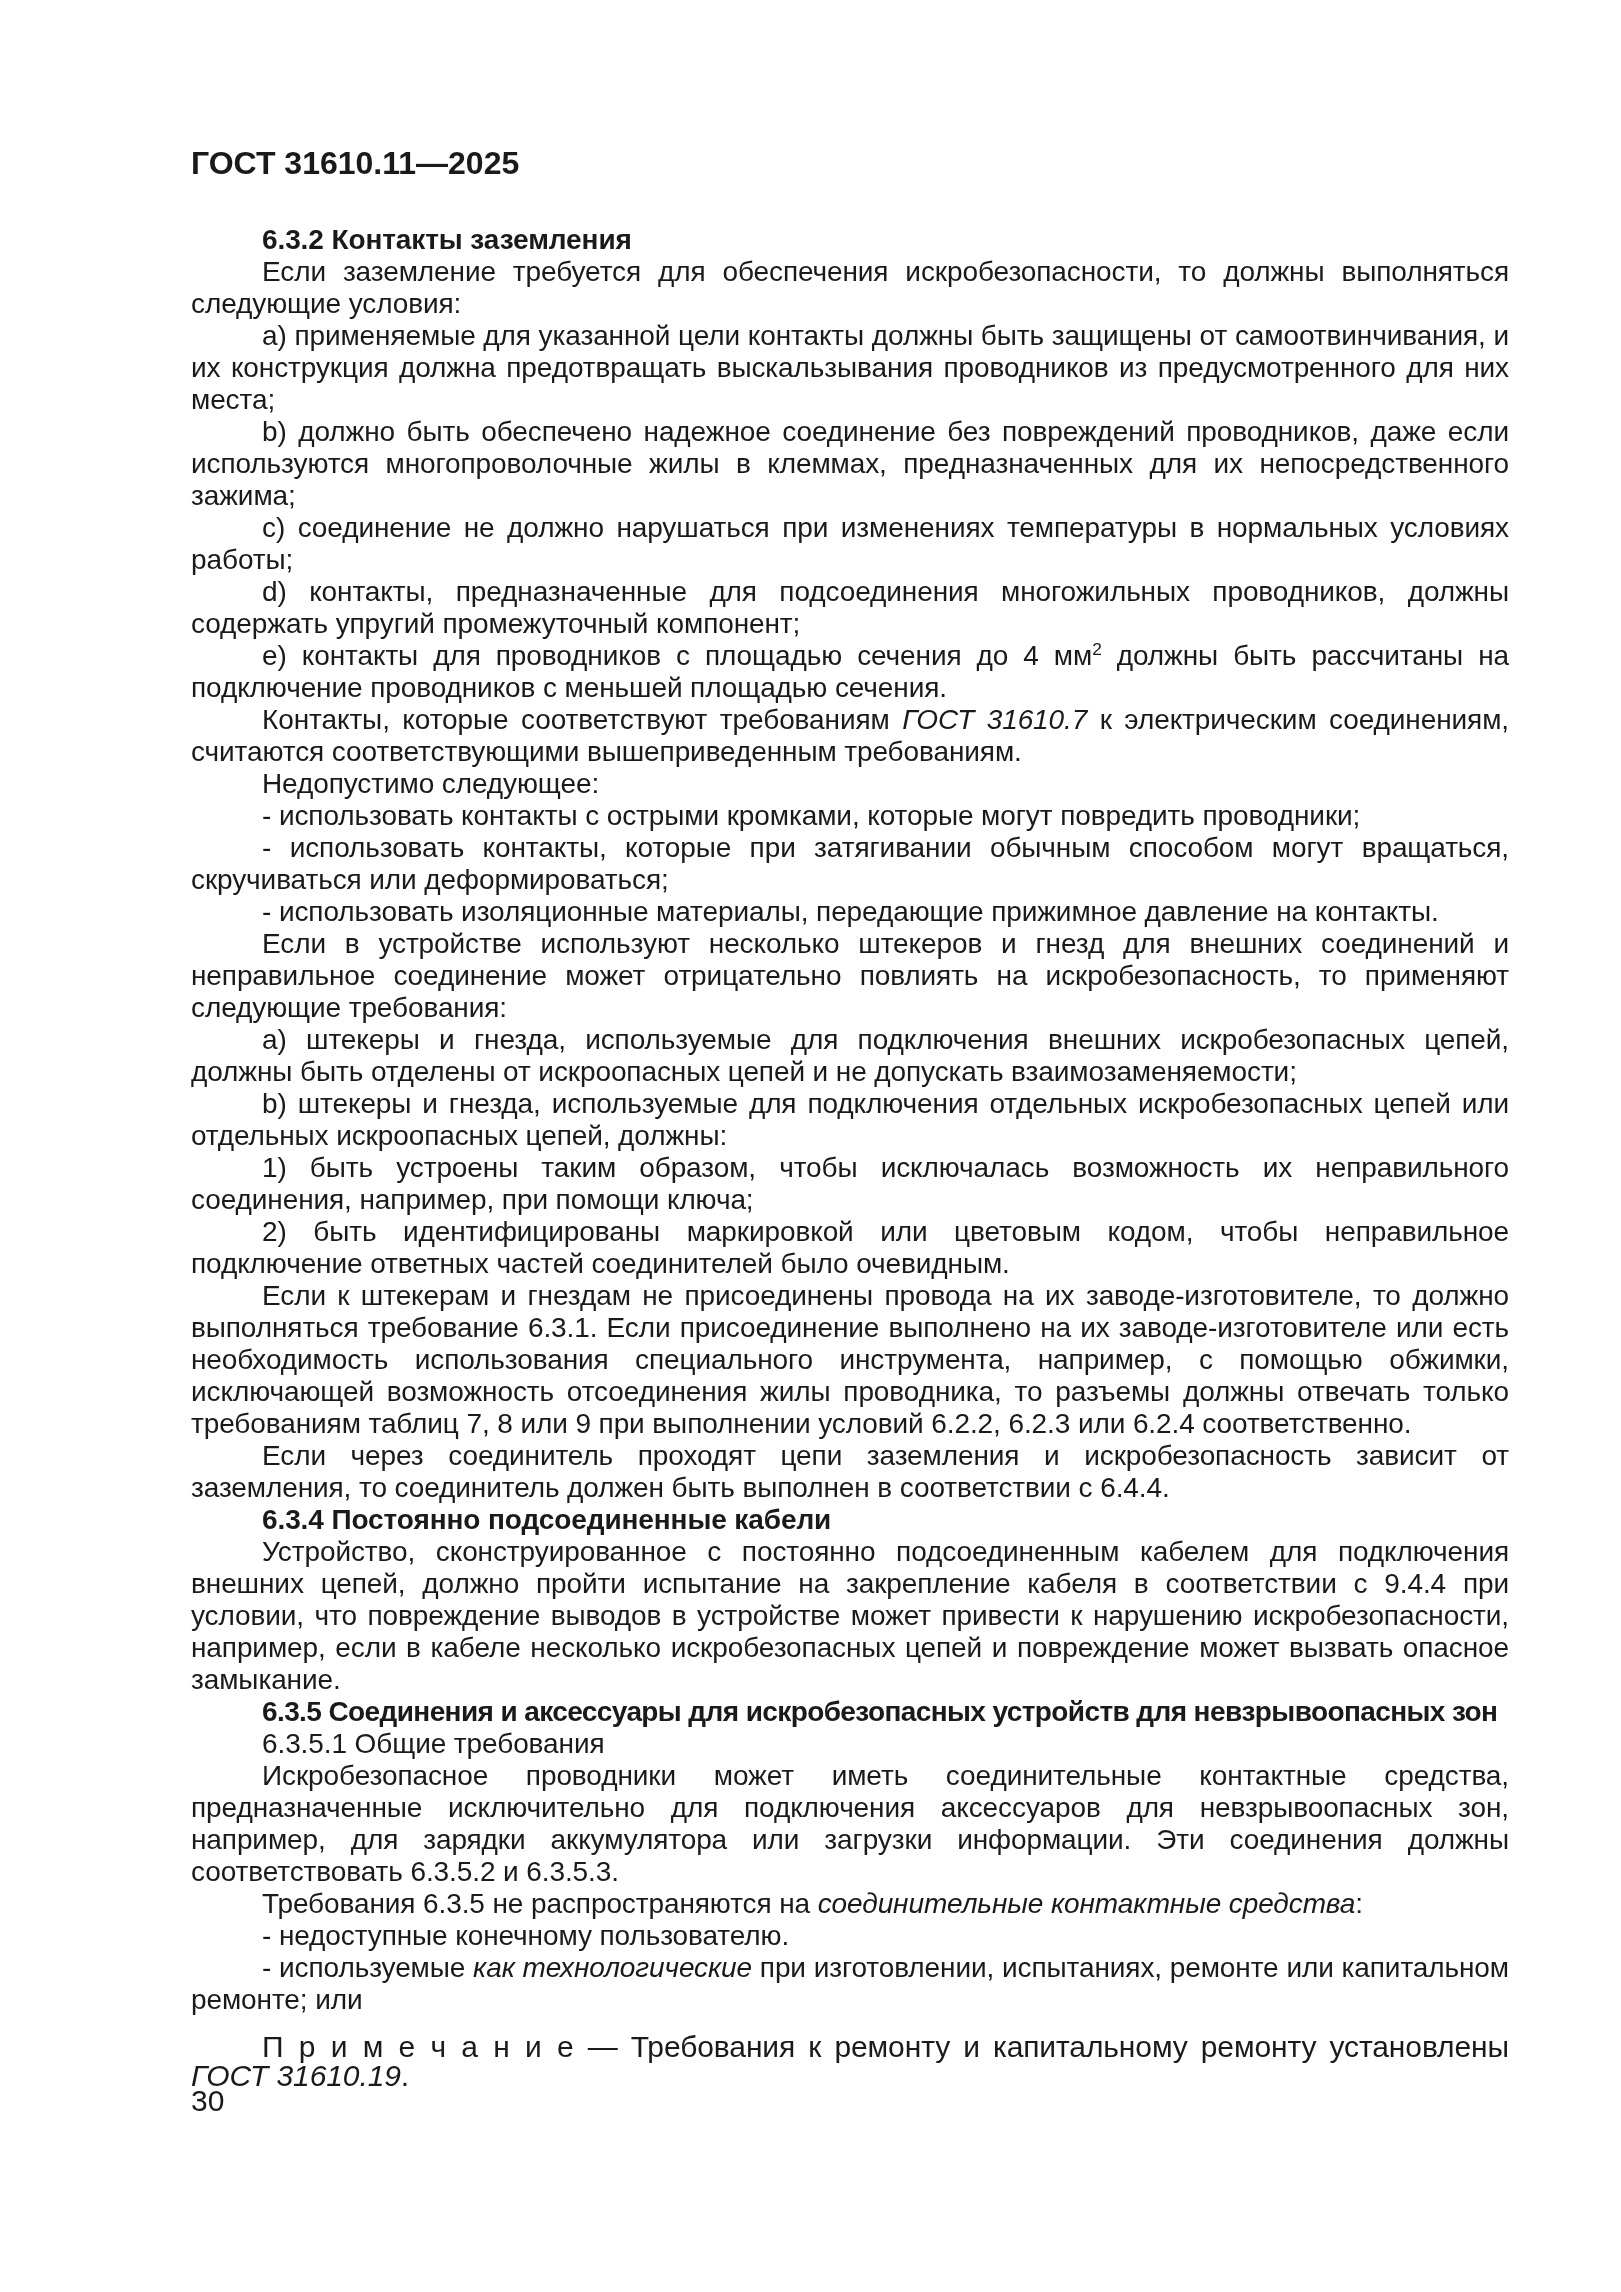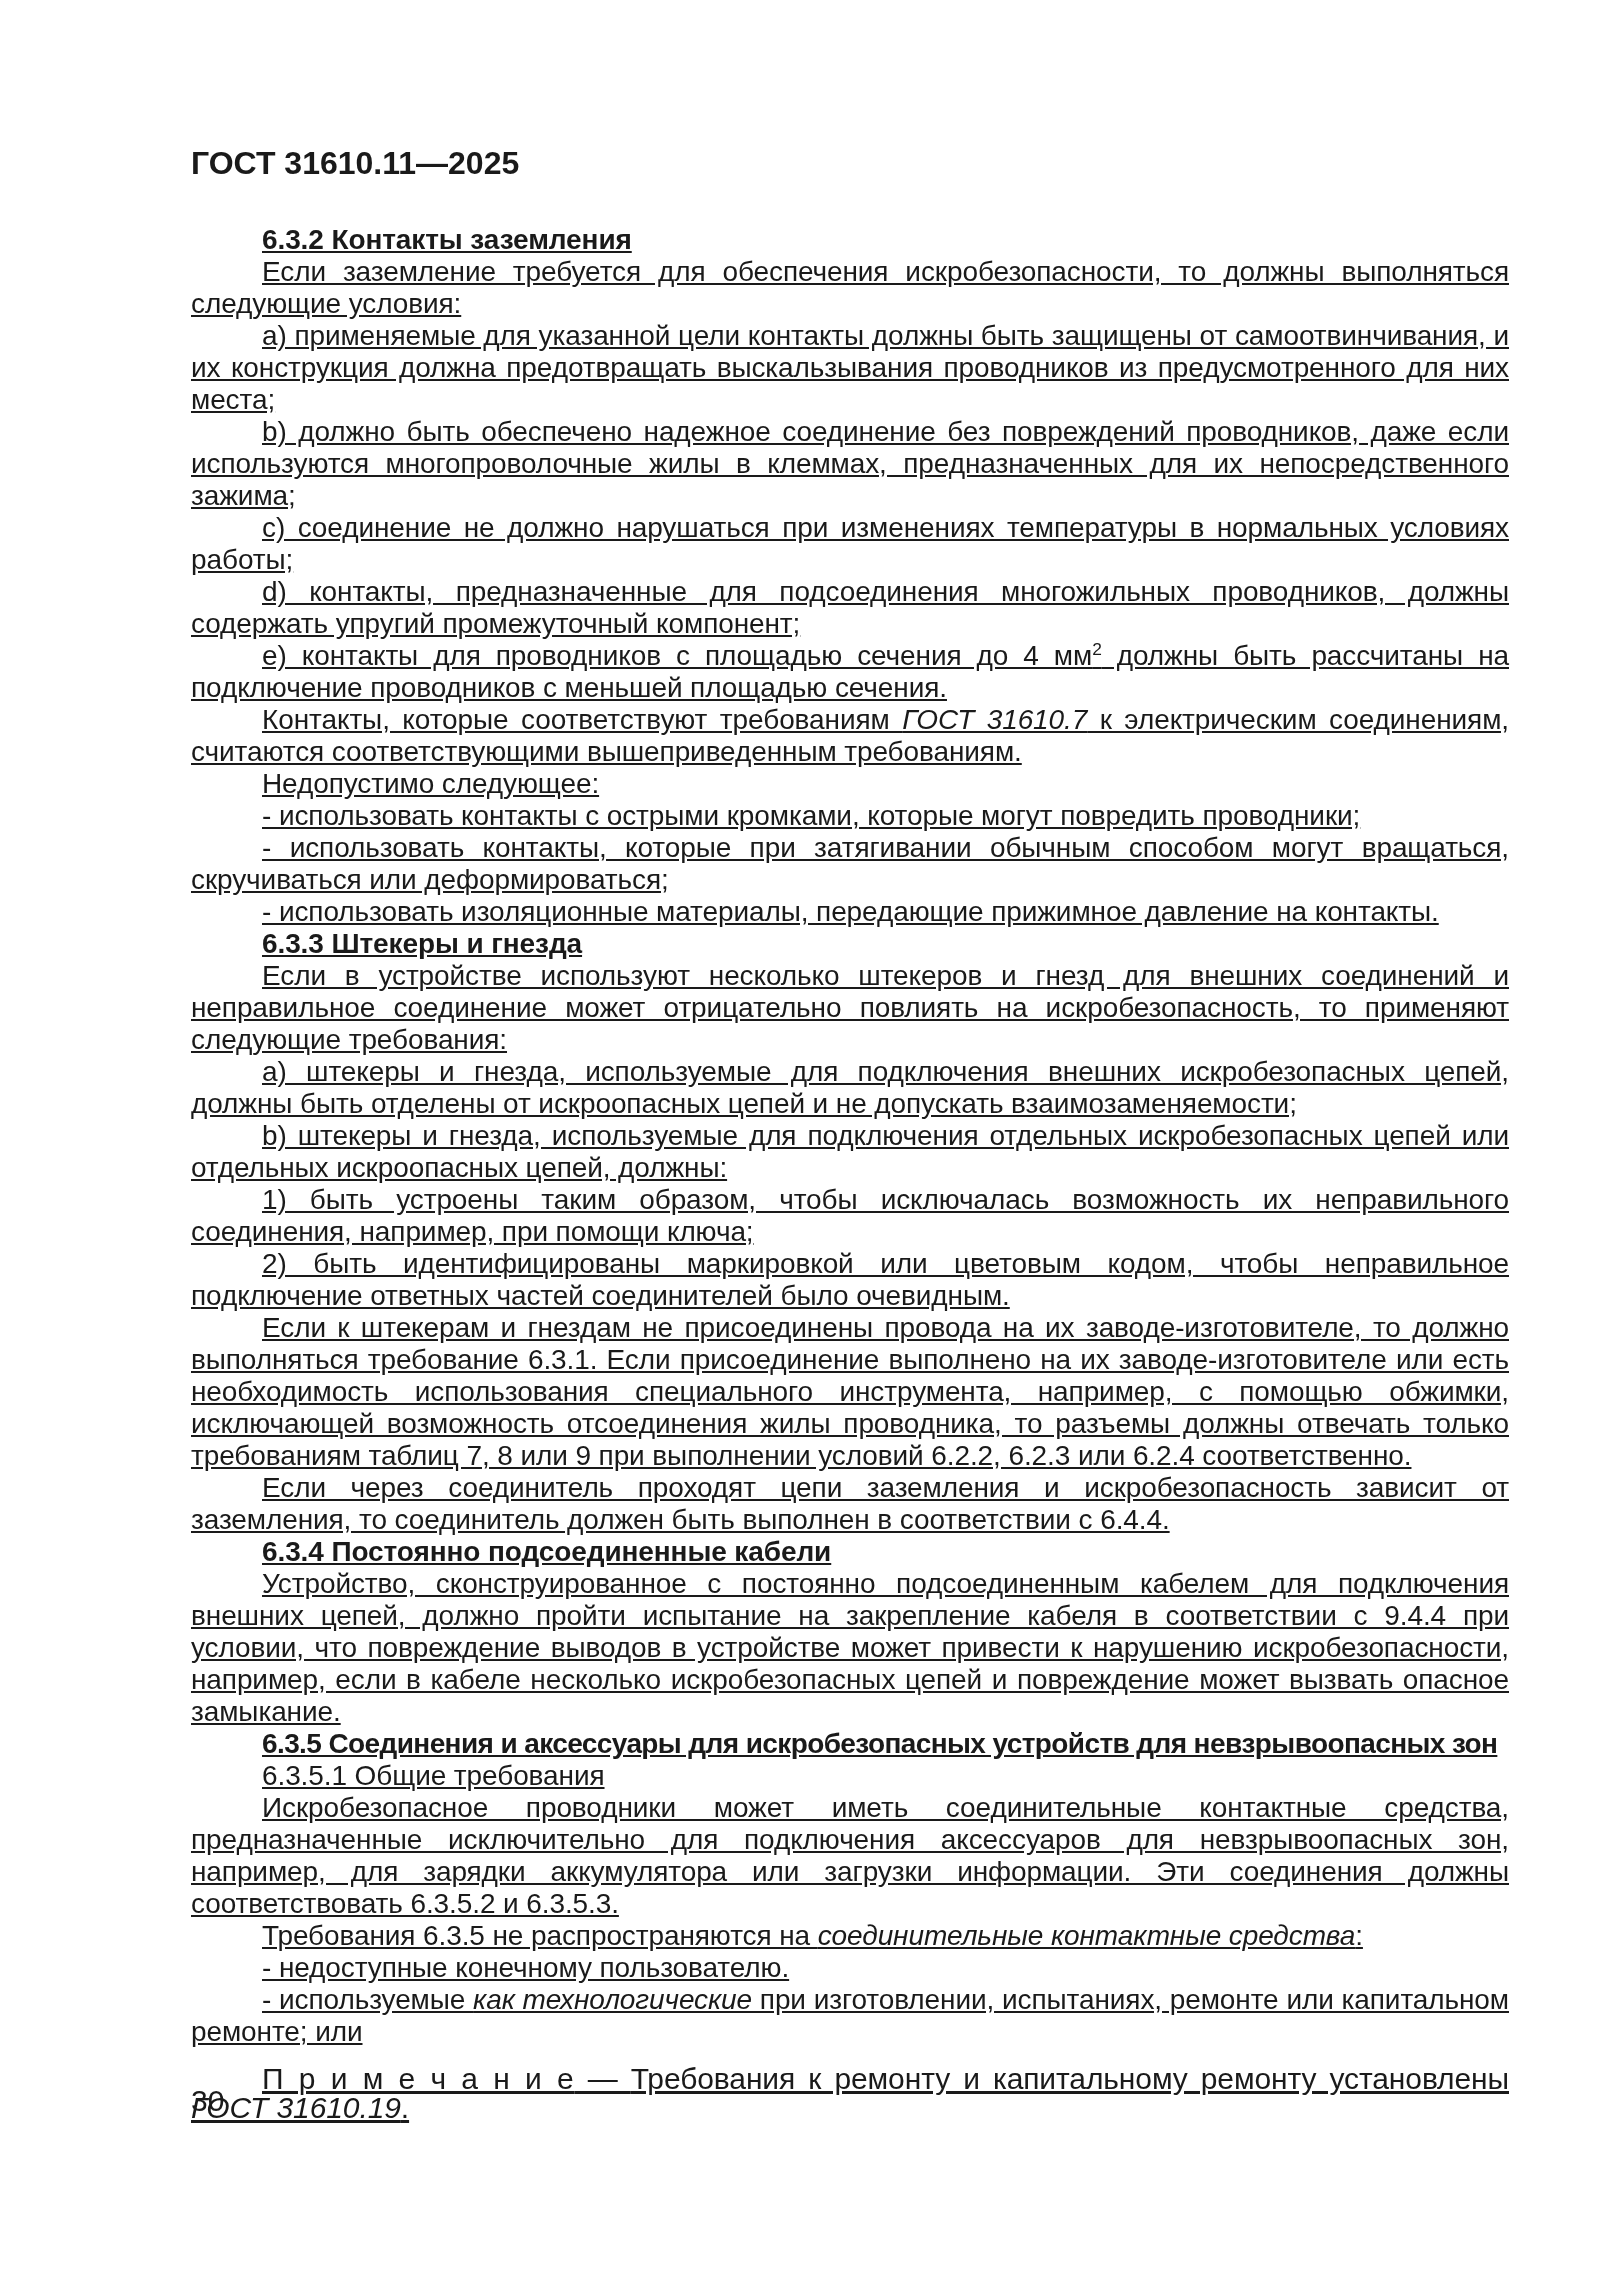--- a/index.html
+++ b/index.html
@@ -25,21 +25,20 @@
   }
   .doc-body {
     position: absolute;
     left: 191px;
     top: 224px;
     width: 1318px;
     font-size: 28px;
     line-height: 32px;
     text-align: justify;
     letter-spacing: -0.1px;
-    text-decoration: underline;
   }
   .doc-body p {
     margin: 0;
     text-indent: 71px;
   }
   .heading {
     font-weight: 700;
   }
   .heading-wide {
     white-space: nowrap;
@@ -81,21 +80,20 @@
     <p>b) должно быть обеспечено надежное соединение без повреждений проводников, даже если используются многопроволочные жилы в клеммах, предназначенных для их непосредственного зажима;</p>
     <p>c) соединение не должно нарушаться при изменениях температуры в нормальных условиях работы;</p>
     <p>d) контакты, предназначенные для подсоединения многожильных проводников, должны содержать упругий промежуточный компонент;</p>
     <p><span>e) контакты для проводников с площадью сечения до 4 мм</span><sup>2</sup><span> должны быть рассчитаны на подключение проводников с меньшей площадью сечения.</span></p>
     <p><span>Контакты, которые соответствуют требованиям </span><i>ГОСТ 31610.7</i><span> к электрическим соединениям, считаются соответствующими вышеприведенным требованиям.</span></p>
     <p>Недопустимо следующее:</p>
     <p>- использовать контакты с острыми кромками, которые могут повредить проводники;</p>
     <p>- использовать контакты, которые при затягивании обычным способом могут вращаться, скручиваться или деформироваться;</p>
     <p>- использовать изоляционные материалы, передающие прижимное давление на контакты.</p>
 
-    <p class="heading">6.3.3 Штекеры и гнезда</p>
     <p>Если в устройстве используют несколько штекеров и гнезд для внешних соединений и неправильное соединение может отрицательно повлиять на искробезопасность, то применяют следующие требования:</p>
     <p>a) штекеры и гнезда, используемые для подключения внешних искробезопасных цепей, должны быть отделены от искроопасных цепей и не допускать взаимозаменяемости;</p>
     <p>b) штекеры и гнезда, используемые для подключения отдельных искробезопасных цепей или отдельных искроопасных цепей, должны:</p>
     <p>1) быть устроены таким образом, чтобы исключалась возможность их неправильного соединения, например, при помощи ключа;</p>
     <p>2) быть идентифицированы маркировкой или цветовым кодом, чтобы неправильное подключение ответных частей соединителей было очевидным.</p>
     <p>Если к штекерам и гнездам не присоединены провода на их заводе-изготовителе, то должно выполняться требование 6.3.1. Если присоединение выполнено на их заводе-изготовителе или есть необходимость использования специального инструмента, например, с помощью обжимки, исключающей возможность отсоединения жилы проводника, то разъемы должны отвечать только требованиям таблиц 7, 8 или 9 при выполнении условий 6.2.2, 6.2.3 или 6.2.4 соответственно.</p>
     <p>Если через соединитель проходят цепи заземления и искробезопасность зависит от заземления, то соединитель должен быть выполнен в соответствии с 6.4.4.</p>
 
     <p class="heading">6.3.4 Постоянно подсоединенные кабели</p>
     <p>Устройство, сконструированное с постоянно подсоединенным кабелем для подключения внешних цепей, должно пройти испытание на закрепление кабеля в соответствии с 9.4.4 при условии, что повреждение выводов в устройстве может привести к нарушению искробезопасности, например, если в кабеле несколько искробезопасных цепей и повреждение может вызвать опасное замыкание.</p>

